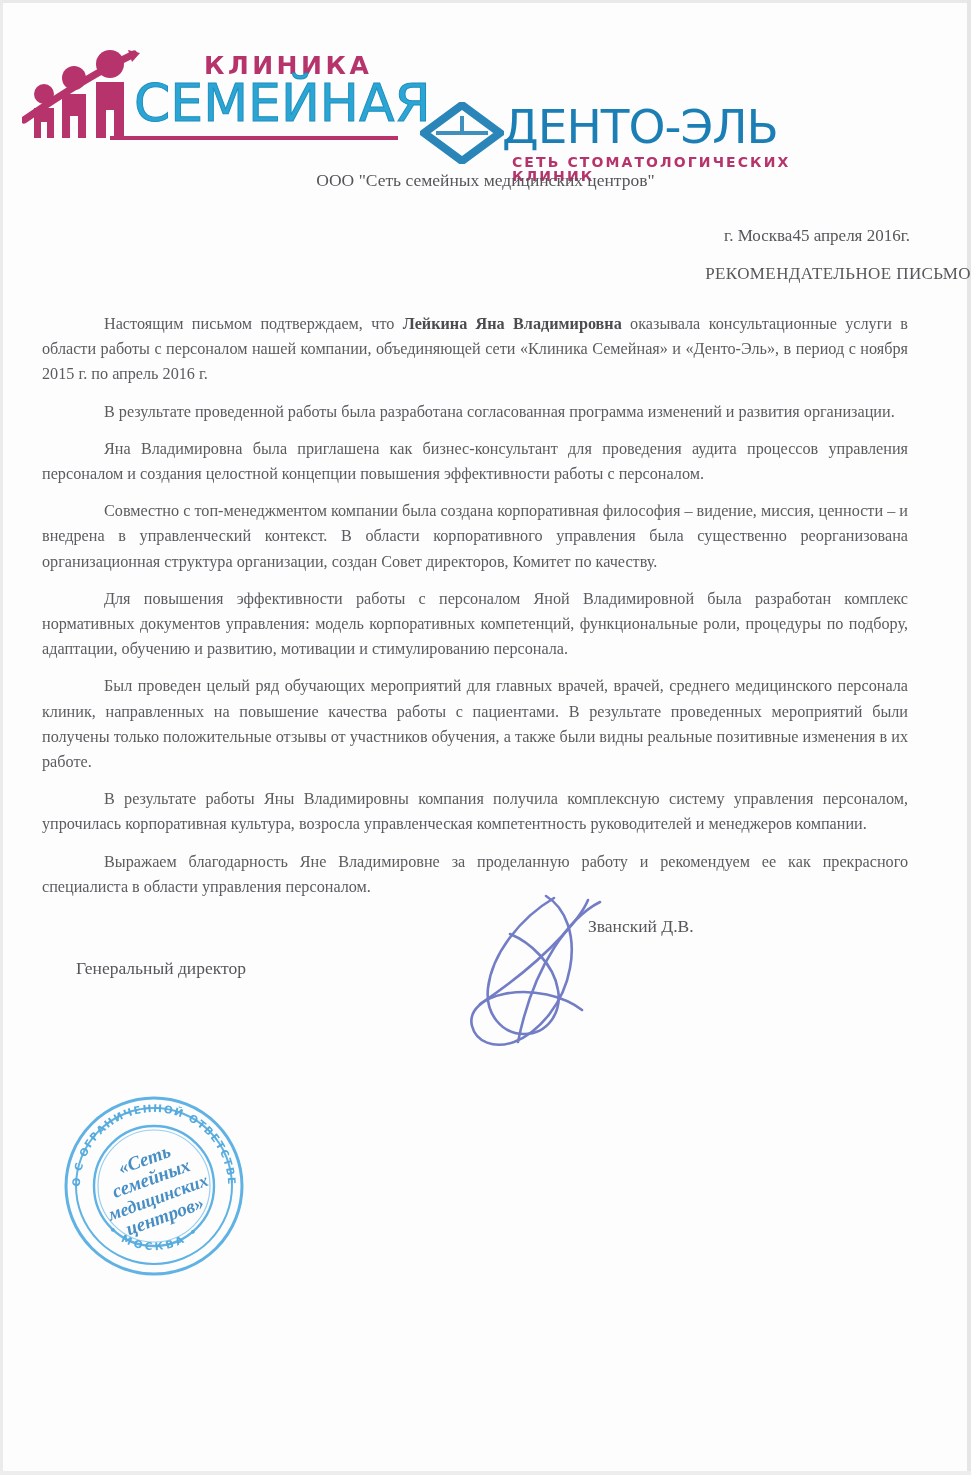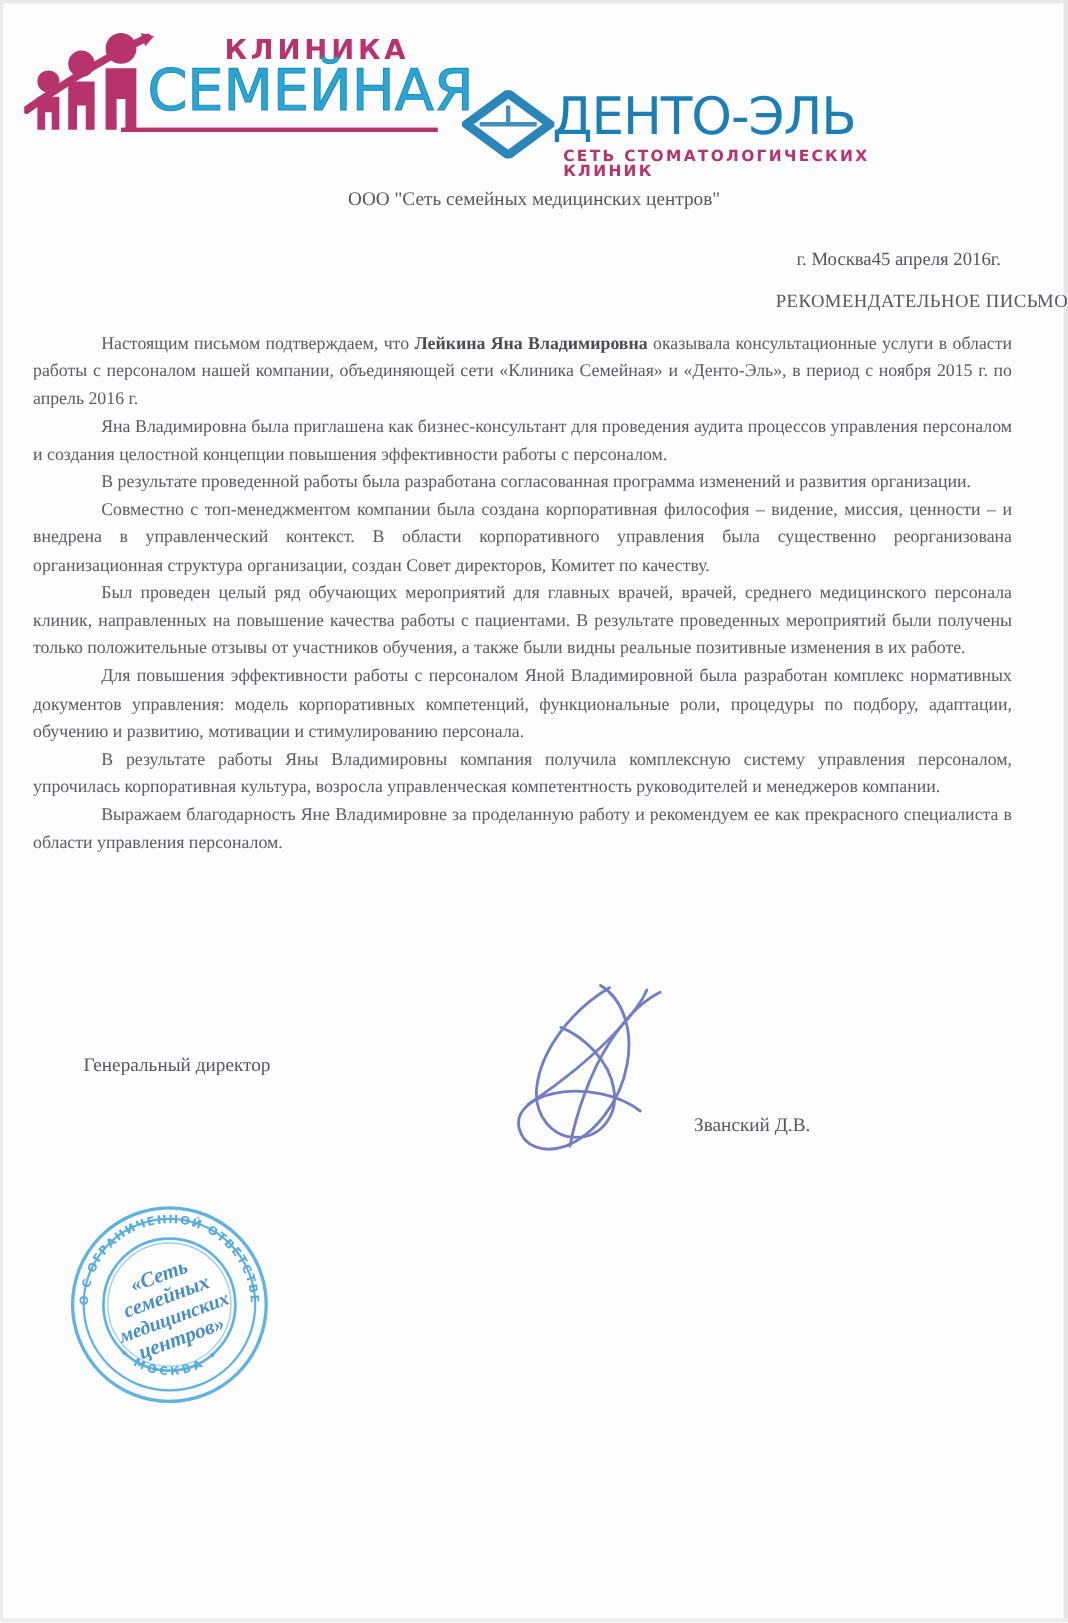--- a/index.html
+++ b/index.html
@@ -22,21 +22,21 @@
   }
   
   .edge-top    { position:absolute; left:0; top:0;    width:100%; height:3px;  background:#e9e9ea; }
   .edge-left   { position:absolute; left:0; top:0;    width:3px;  height:100%; background:#ebebec; }
   .edge-right  { position:absolute; right:0; top:0;   width:4px;  height:100%; background:#e6e6e7; }
   .edge-bottom { position:absolute; left:0; bottom:0; width:100%; height:4px;  background:#ededee; }
 
   
   .logo-band {
     position: absolute;
-    left: 0; top: 18px;
+    left: 0; top: 38px;
     width: 850px; height: 115px;
   }
   .logo-semeynaya {
     position: absolute;
     left: 22px; top: 6px;
     width: 375px; height: 100px;
   }
   .fam-mark {
     position: absolute;
     left: 0; top: 2px;
@@ -133,39 +133,38 @@
   .body-text {
     position: absolute;
     left: 30px; top: 300px;
     width: 890px;
     font-size: 16.2px;
     line-height: 25.2px;
     text-align: justify;
     color: #5c5c60;
   }
   .body-text p {
-    margin: 0;
+    margin: 12px;
     text-indent: 62px;
   }
   .body-text p b { font-weight: 700; color: #4c4c50; }
 
   
   .sig-title {
     position: absolute;
     left: 76px; top: 958px;
     font-size: 17.5px;
     color: #55555a;
     text-align: center;
   }
   .sig-name {
     position: absolute;
-    left: 588px; top: 1012px;
+    left: 588px; top: 916px;
     font-size: 17.5px;
     color: #55555a;
-    margin-left: 43px;
   }
   .sig-scribble {
     position: absolute;
     left: 458px; top: 892px;
     width: 150px; height: 160px;
   }
 
   
   .stamp {
     position: absolute;
@@ -219,25 +218,25 @@
     <span>г. Москва</span>
     <span>45 апреля 2016г.</span>
   </div>
 
   <div class="doc-title">РЕКОМЕНДАТЕЛЬНОЕ ПИСЬМО</div>
 
   <div class="body-text">
     <p>
       <span>Настоящим письмом подтверждаем, что </span><b>Лейкина Яна Владимировна</b><span> оказывала консультационные услуги в области работы с персоналом нашей компании, объединяющей сети «Клиника Семейная» и «Денто-Эль», в период с ноября 2015 г. по апрель 2016 г.</span>
     </p>
+    <p>В результате проведенной работы была разработана согласованная программа изменений и развития организации.</p>
     <p>Яна Владимировна была приглашена как бизнес-консультант для проведения аудита процессов управления персоналом и создания целостной концепции повышения эффективности работы с персоналом.</p>
-    <p>В результате проведенной работы была разработана согласованная программа изменений и развития организации.</p>
     <p>Совместно с топ-менеджментом компании была создана корпоративная философия – видение, миссия, ценности – и внедрена в управленческий контекст. В области корпоративного управления была существенно реорганизована организационная структура организации, создан Совет директоров, Комитет по качеству.</p>
+    <p>Для повышения эффективности работы с персоналом Яной Владимировной была разработан комплекс нормативных документов управления: модель корпоративных компетенций, функциональные роли, процедуры по подбору, адаптации, обучению и развитию, мотивации и стимулированию персонала.</p>
     <p>Был проведен целый ряд обучающих мероприятий для главных врачей, врачей, среднего медицинского персонала клиник, направленных на повышение качества работы с пациентами. В результате проведенных мероприятий были получены только  положительные отзывы от участников обучения, а также  были видны реальные позитивные изменения  в их работе.</p>
-    <p>Для повышения эффективности работы с персоналом Яной Владимировной была разработан комплекс нормативных документов управления: модель корпоративных компетенций, функциональные роли, процедуры по подбору, адаптации, обучению и развитию, мотивации и стимулированию персонала.</p>
     <p>В результате работы Яны Владимировны компания получила комплексную систему управления персоналом, упрочилась корпоративная культура, возросла управленческая компетентность руководителей и менеджеров компании.</p>
     <p>Выражаем благодарность Яне Владимировне за проделанную работу и рекомендуем ее как прекрасного специалиста в области управления персоналом.</p>
   </div>
 
   <div class="sig-title">Генеральный директор</div>
   <div class="sig-name">Званский Д.В.</div>
 
   <svg class="sig-scribble" viewBox="0 0 150 160">
     <g fill="none" stroke="#6b77c4" stroke-width="2.6" stroke-linecap="round" opacity="0.95">
       <path d="M96 6 C62 26 34 62 30 96 C27 122 44 142 66 142 C90 142 104 120 100 98 C96 72 72 50 52 42"></path>

